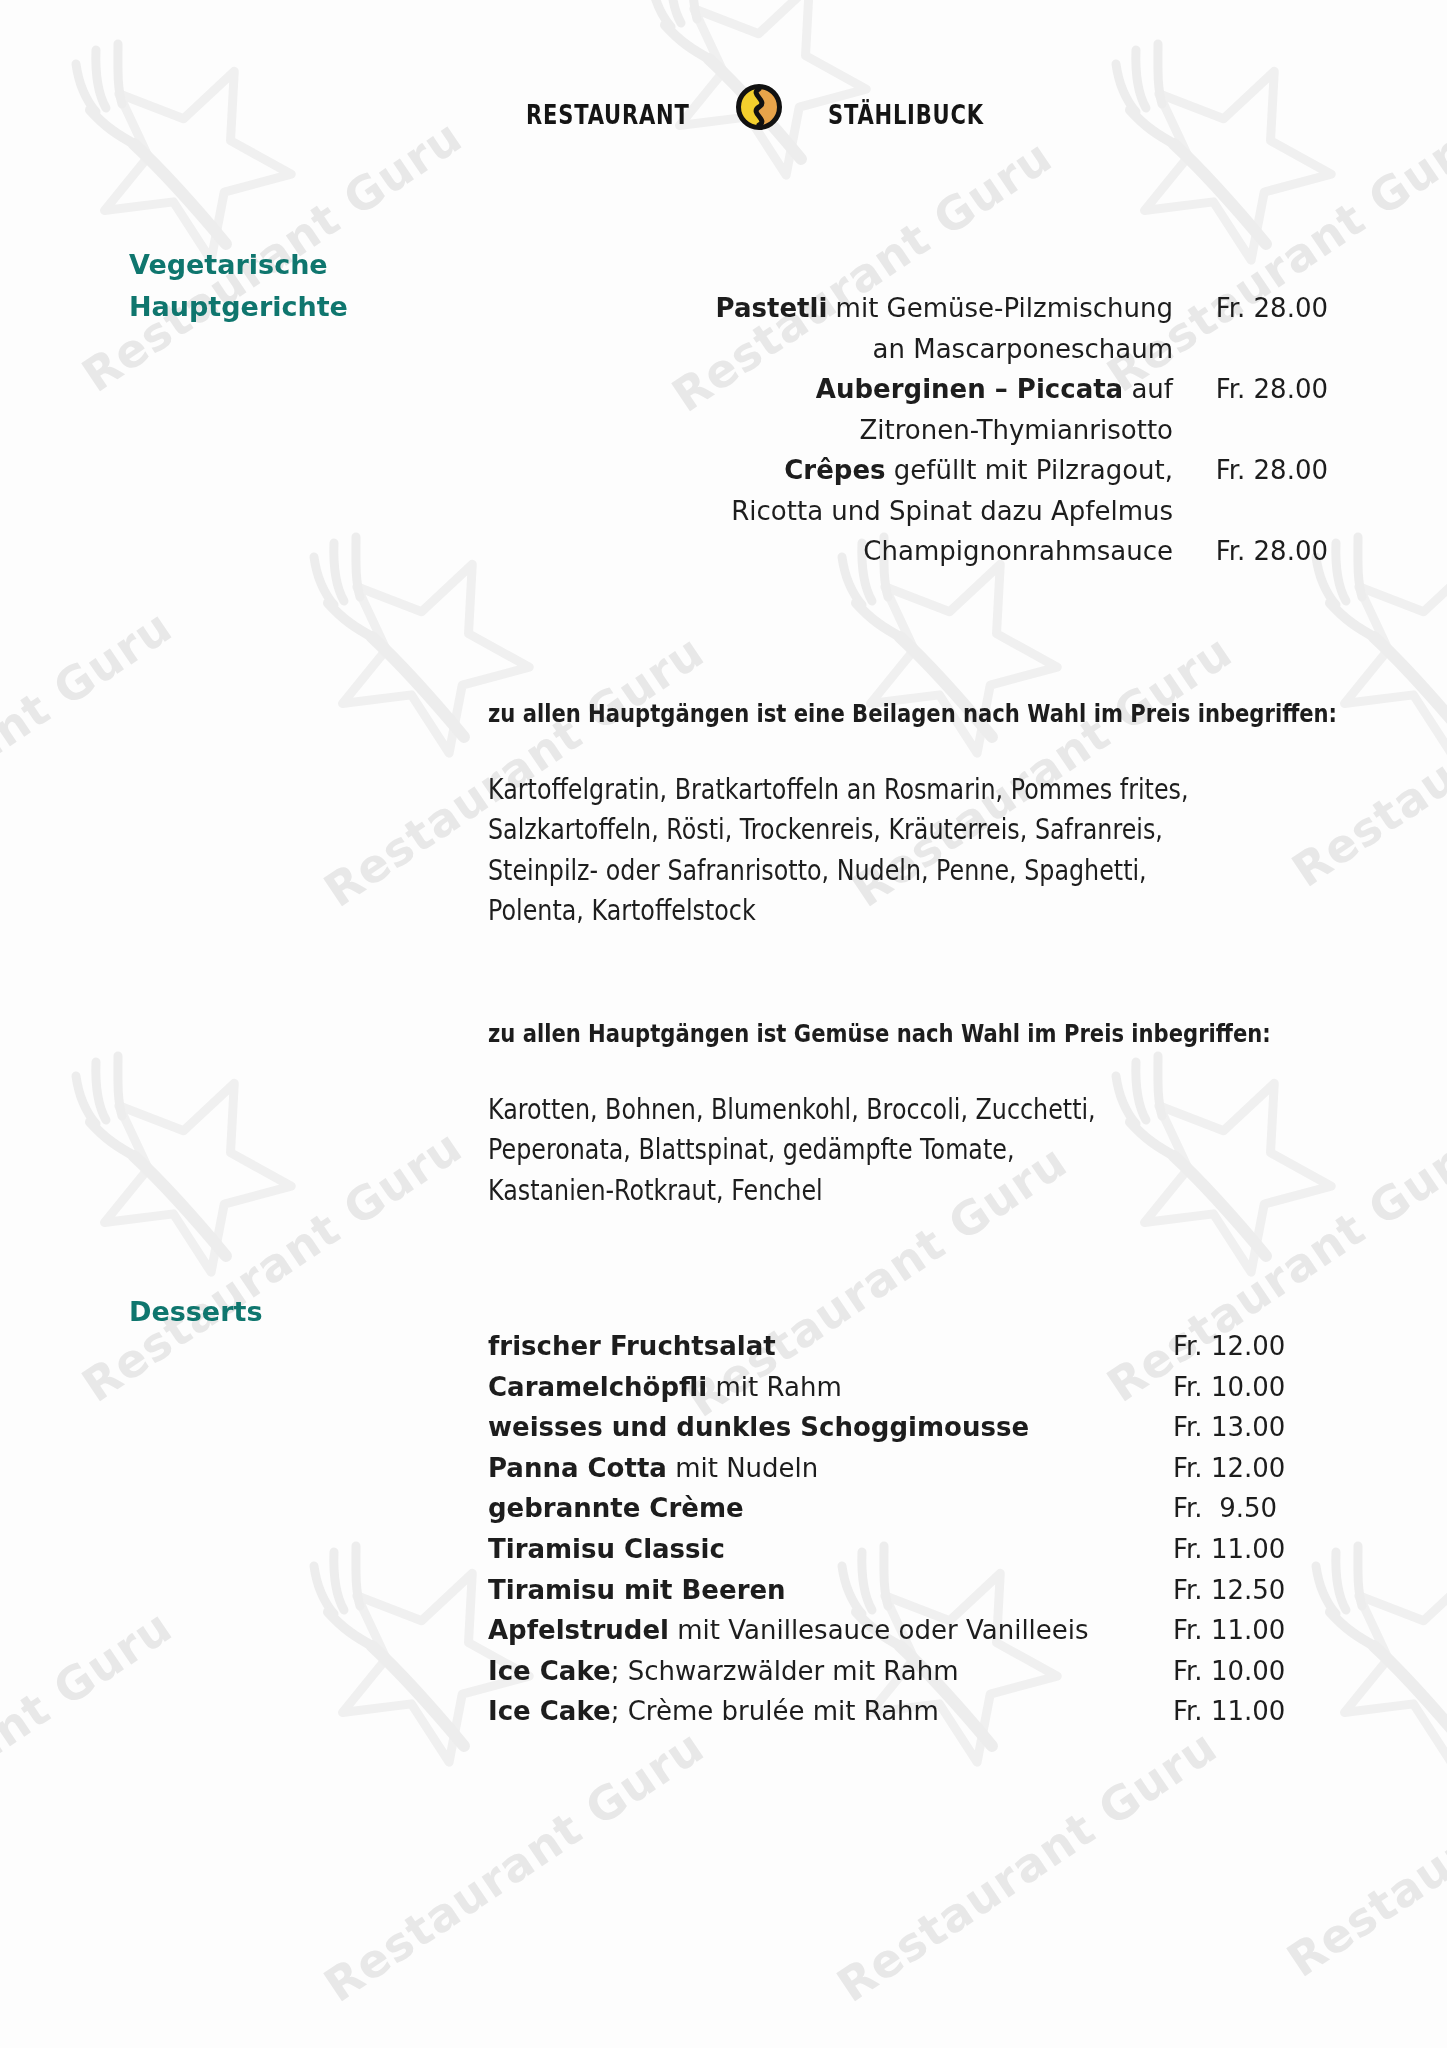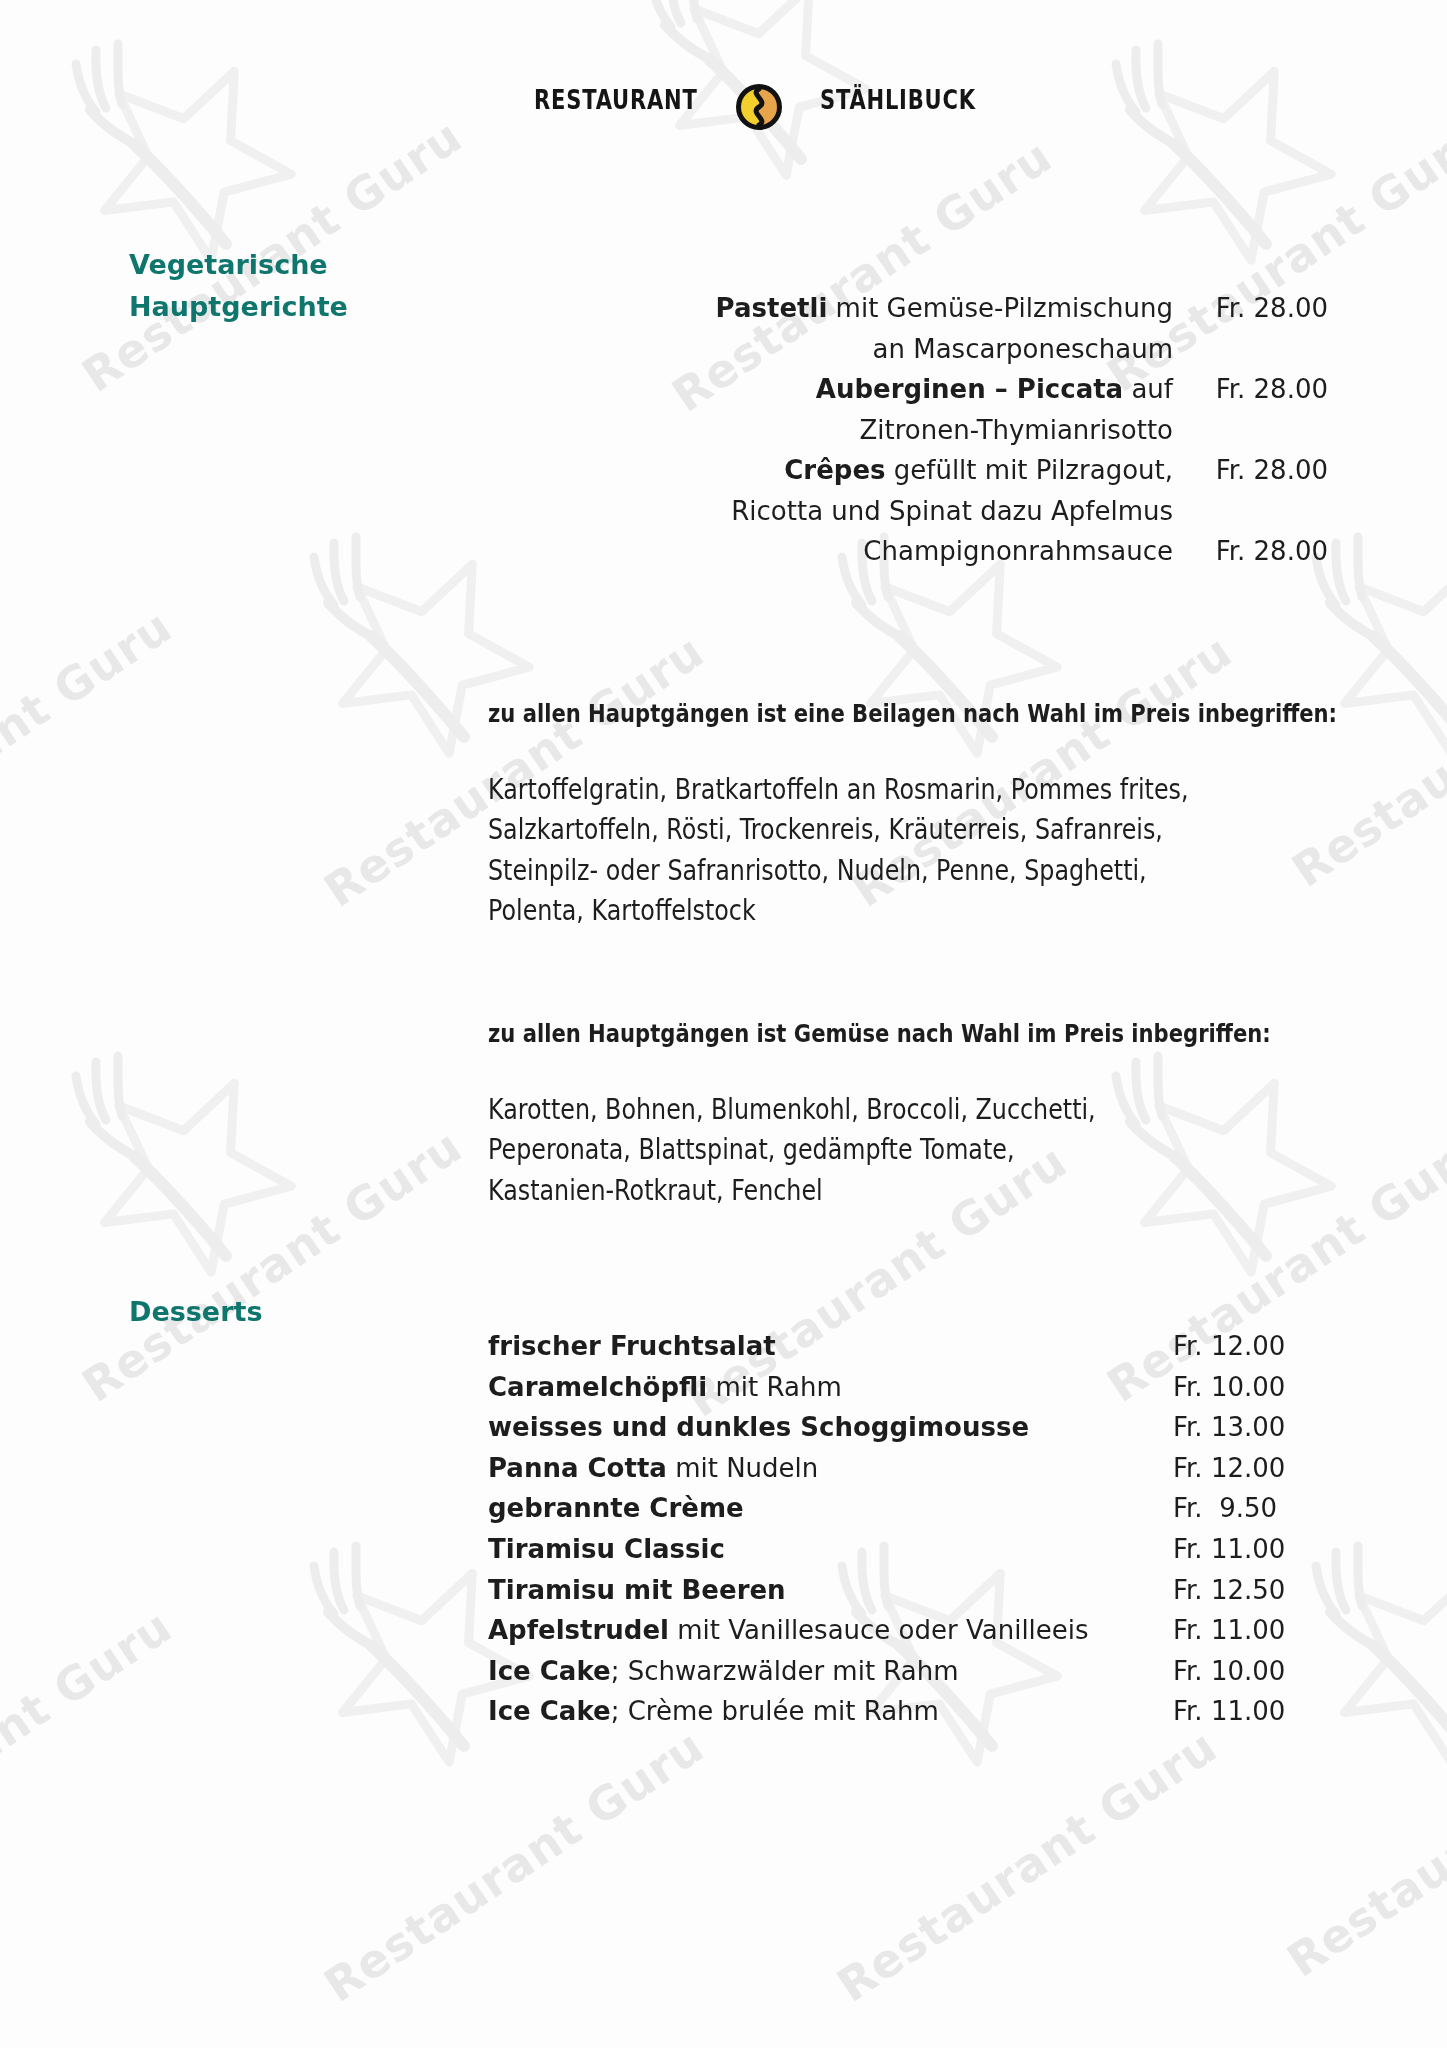--- a/index.html
+++ b/index.html
@@ -14,21 +14,21 @@
     position:absolute;width:380px;text-align:center;
     font-size:46px;font-weight:600;color:#e8e8e8;
     transform:rotate(-34deg);transform-origin:center;
     white-space:nowrap;pointer-events:none;letter-spacing:1px;
   }
   
   .logo{
     position:absolute;top:84px;left:0;width:100%;
     display:flex;justify-content:center;align-items:center;gap:12px;
   }
-  .logo-inner{display:flex;align-items:flex-start;gap:16px;margin-left:62px;}
+  .logo-inner{display:flex;align-items:flex-end;gap:24px;margin-left:62px;}
   .logo-word{
     font-size:27px;font-weight:700;color:#151515;letter-spacing:1px;
     transform:scaleX(0.78);transform-origin:center;white-space:nowrap;
   }
   .logo-mark{width:46px;height:46px;flex:0 0 auto;}
   
   .sec-heading{
     position:absolute;left:129px;color:#0f766e;font-weight:700;
     font-size:27px;line-height:42px;white-space:nowrap;
   }

